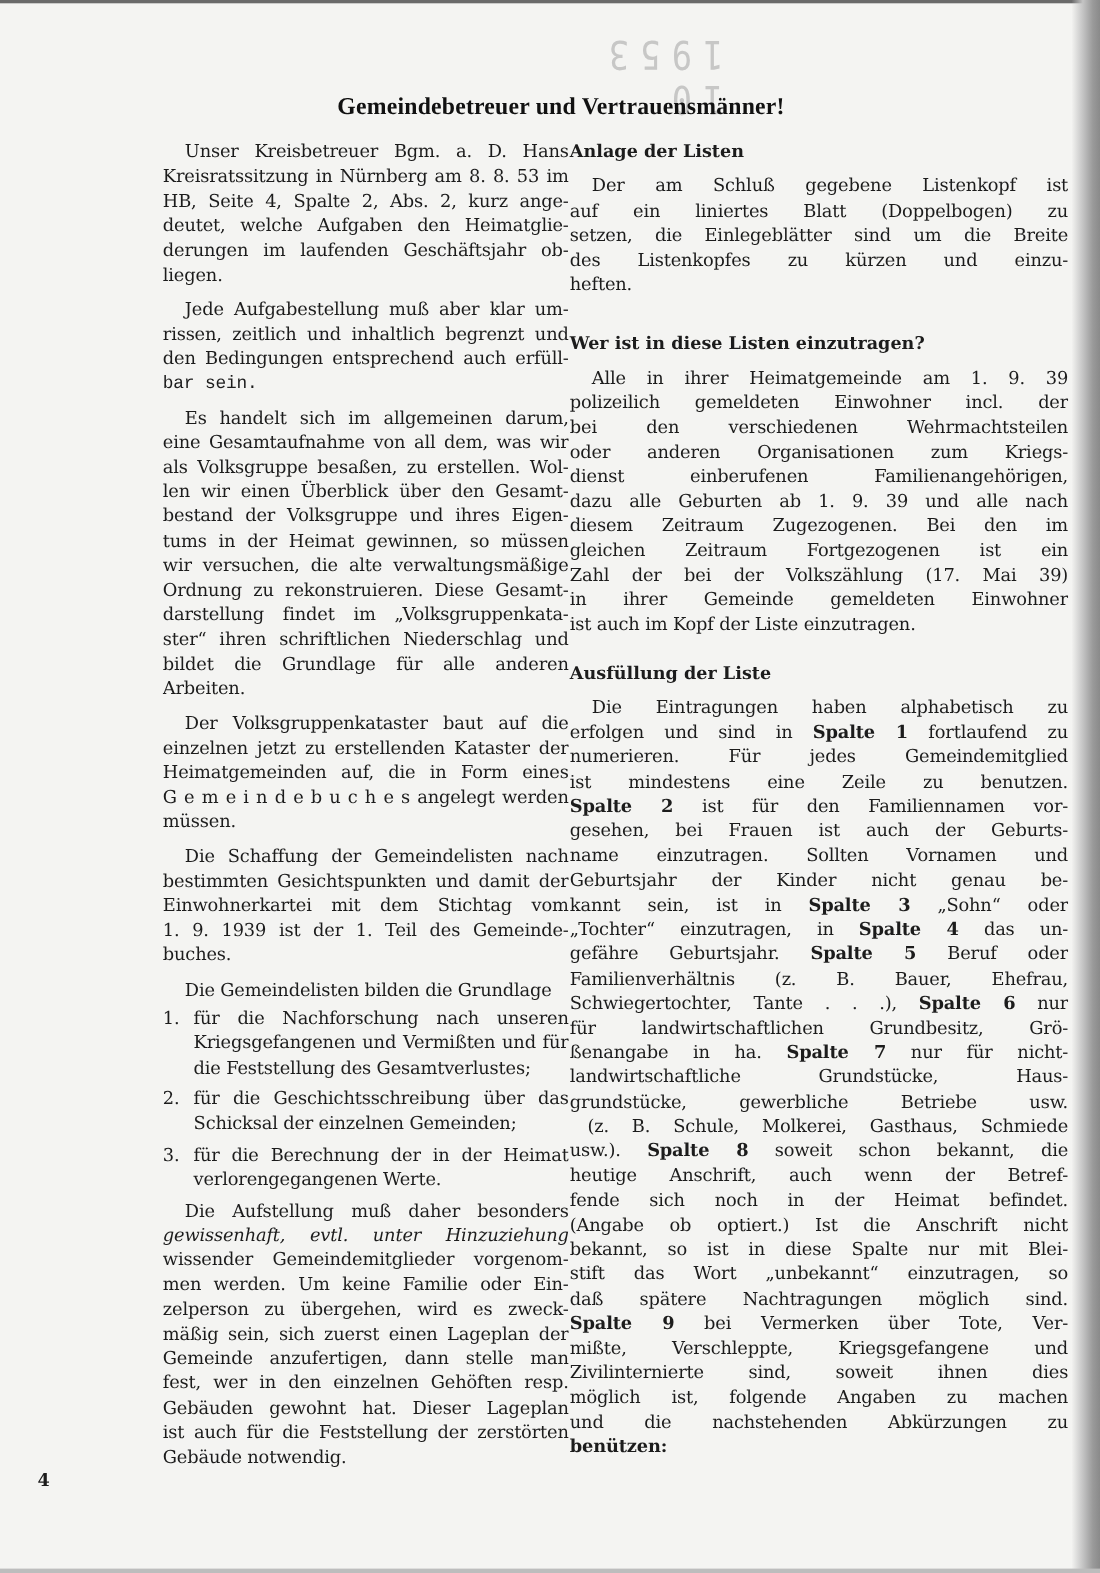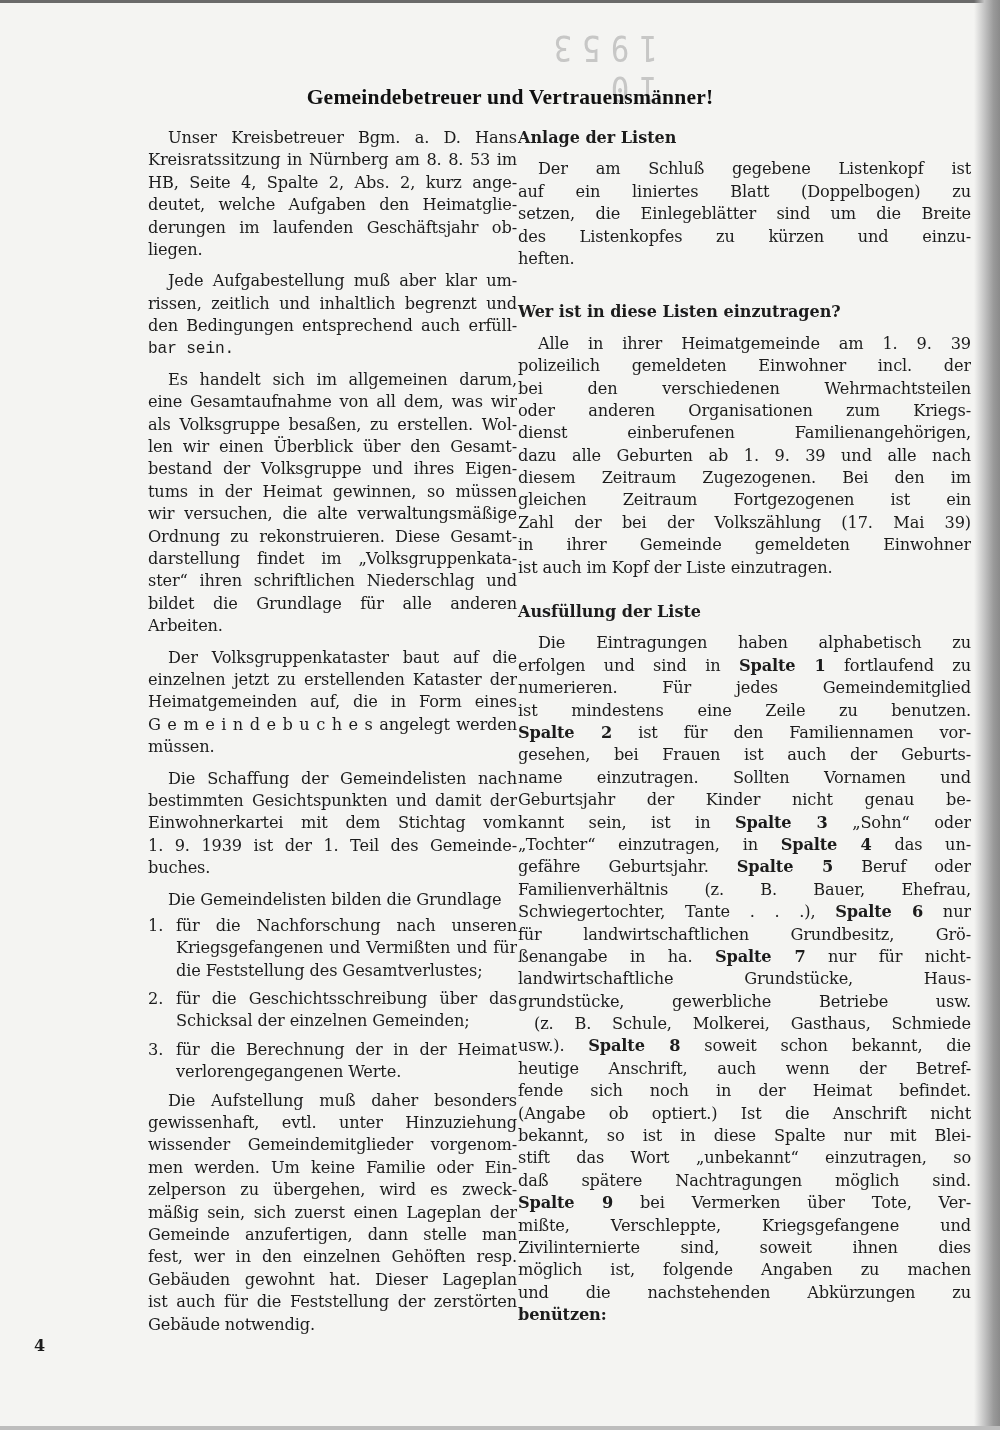--- a/index.html
+++ b/index.html
@@ -122,21 +122,21 @@
     </div>
     <div class="para" style="margin-bottom: 6px;">
       <span class="line num" style="white-space: normal; overflow: hidden;">
         <span class="num-label">3.</span>
         <span style="display: block; text-align: justify; text-align-last: justify;">für die Berechnung der in der Heimat</span>
       </span>
       <span class="line hang last" style="white-space: normal; overflow: hidden;">verlorengegangenen Werte.</span>
     </div>
     <div class="para">
       <span class="line indent" style="white-space: normal; overflow: hidden;">Die Aufstellung muß daher besonders</span>
-      <span class="line" style="white-space: normal; overflow: hidden;">gewissenhaft, evtl. unter Hinzuziehung</span>
+      <span class="line" style="white-space: normal; overflow: hidden; font-style: italic;">gewissenhaft, evtl. unter Hinzuziehung</span>
       <span class="line" style="white-space: normal; overflow: hidden;">wissender Gemeindemitglieder vorgenom-</span>
       <span class="line" style="white-space: normal; overflow: hidden;">men werden. Um keine Familie oder Ein-</span>
       <span class="line" style="white-space: normal; overflow: hidden;">zelperson zu übergehen, wird es zweck-</span>
       <span class="line" style="white-space: normal; overflow: hidden;">mäßig sein, sich zuerst einen Lageplan der</span>
       <span class="line" style="white-space: normal; overflow: hidden;">Gemeinde anzufertigen, dann stelle man</span>
       <span class="line" style="white-space: normal; overflow: hidden;">fest, wer in den einzelnen Gehöften resp.</span>
       <span class="line" style="white-space: normal; overflow: hidden;">Gebäuden gewohnt hat. Dieser Lageplan</span>
       <span class="line" style="white-space: normal; overflow: hidden;">ist auch für die Feststellung der zerstörten</span>
       <span class="line last" style="white-space: normal; overflow: hidden;">Gebäude notwendig.</span>
     </div>

